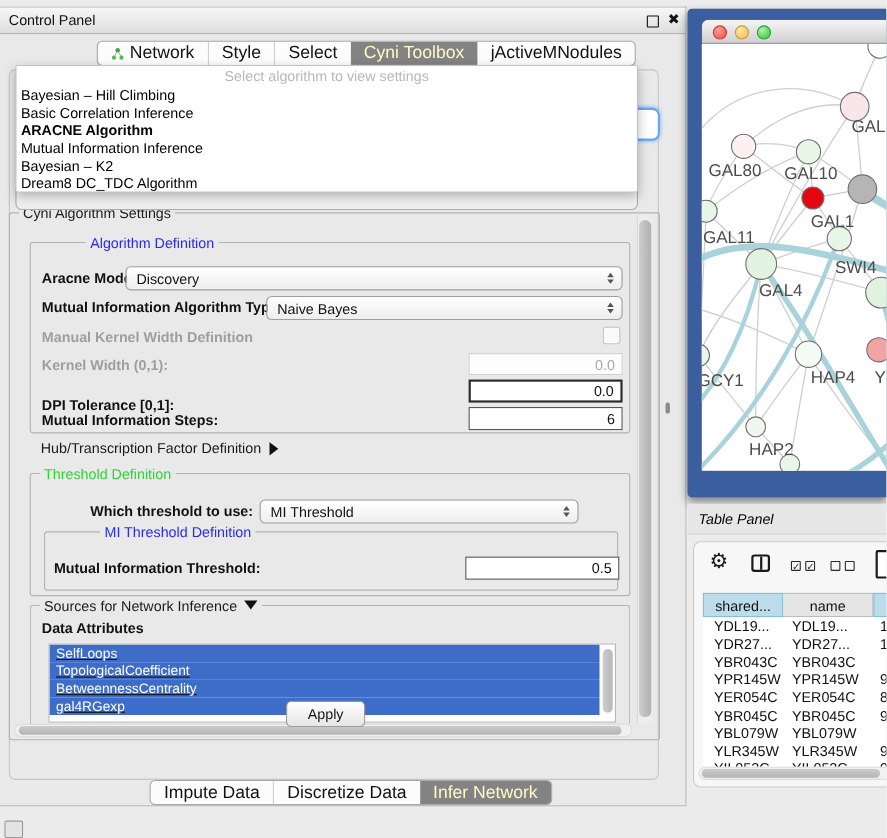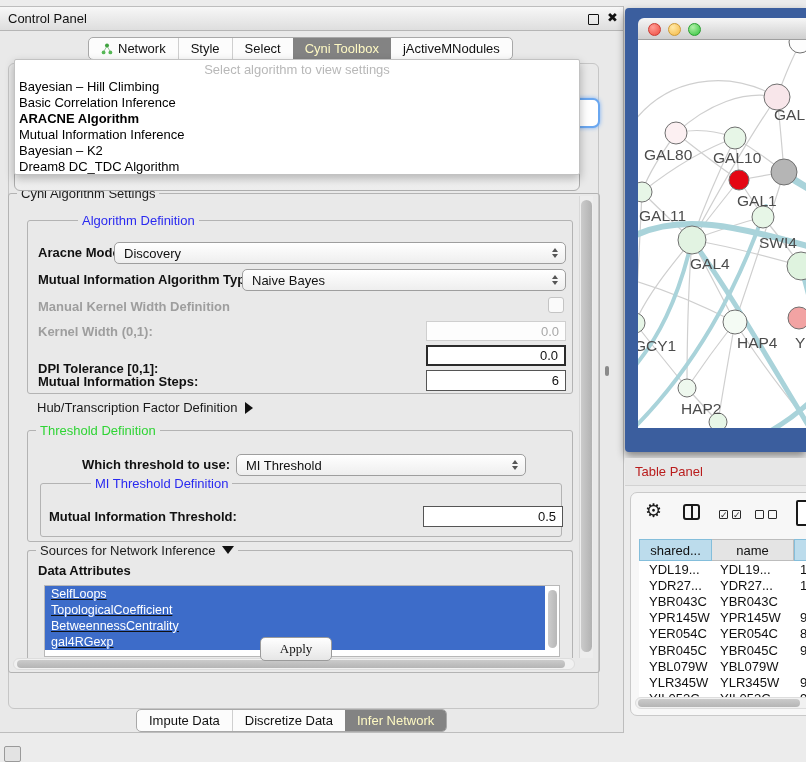--- a/index.html
+++ b/index.html
@@ -12,21 +12,21 @@
       border:1px solid #bdbdbd;border-left:none;box-sizing:border-box;}
   .cp-titlebar{position:absolute;left:0;top:0;width:100%;height:24px;
       background:linear-gradient(#f7f7f7,#dedede);border-bottom:1px solid #b5b5b5;box-sizing:border-box;}
   .cp-title{position:absolute;left:8px;top:4px;font-size:13px;color:#111;}
   .float-btn{position:absolute;left:588px;top:7px;width:9px;height:9px;border:1.6px solid #111;border-radius:1px;}
   .close-btn{position:absolute;left:607px;top:3px;font-size:13px;font-weight:bold;color:#111;}
 
   
   .tabstrip{position:absolute;display:flex;background:#fcfcfc;border:1px solid #a8a8a8;
       border-radius:5px;height:23px;box-sizing:border-box;overflow:hidden;}
-  .tab{display:flex;align-items:center;gap:5px;padding:0 12px;font-size:13px;color:#111;
+  .tab{display:flex;align-items:center;gap:5px;padding:0 12px;font-size:16px;color:#111;
       border-left:1px solid #cfcfcf;white-space:nowrap;}
   .tab:first-child{border-left:none;}
   .tab.selected{background:#838383;color:#fef9c3;border-left:none;}
   .tab.selected + .tab{border-left:none;}
 
   .inner-panel{position:absolute;left:8px;top:56px;width:591px;height:646px;
       border:1px solid #c6c6c6;border-radius:6px;background:#e9e9e9;box-sizing:border-box;}
 
   
   .popup{position:absolute;left:14px;top:52px;width:564px;height:114px;background:#fff;
@@ -92,21 +92,21 @@
       background:linear-gradient(#f6f6f6,#cfcfcf);border-bottom:1px solid #9f9f9f;border-radius:6px 0 0 0;box-sizing:border-box;}
   .light{position:absolute;top:4.5px;width:13px;height:13px;border-radius:50%;box-sizing:border-box;}
   .light.red{left:10px;background:radial-gradient(circle at 35% 30%,#ff9d95,#ee4b40);border:1px solid #ca3a32;}
   .light.yellow{left:30px;background:radial-gradient(circle at 35% 30%,#ffe9a8,#f4b844);border:1px solid #cd9a36;}
   .light.green{left:50px;background:radial-gradient(circle at 35% 30%,#b2f0a8,#2fc33b;);background:radial-gradient(circle at 35% 30%,#b2f0a8,#2fc33b);border:1px solid #2a9e31;}
   .net-canvas{position:absolute;left:0;top:22px;width:200px;height:388px;background:#fff;}
 
   
   .tp-header{position:absolute;left:625px;top:458px;width:181px;height:28px;background:#e7e7e7;
       border-bottom:1px solid #d2d2d2;box-sizing:border-box;}
-  .tp-title{position:absolute;left:10px;top:6px;font-size:13px;color:#b91c1c;}
+  .tp-title{position:absolute;left:10px;top:6px;font-size:13px;color:#000000;font-style:italic;}
   .tbl-container{position:absolute;left:630px;top:492px;width:200px;height:224px;background:#f7f7f7;
       border:1px solid #c9c9c9;border-radius:7px;box-sizing:border-box;}
   .gear{position:absolute;left:14px;top:6px;font-size:19px;color:#1a1a1a;}
   .col-icon{position:absolute;left:52px;top:11px;width:17px;height:16px;border:2px solid #1a1a1a;border-radius:3px;box-sizing:border-box;}
   .col-icon::after{content:"";position:absolute;left:50%;top:0;width:2px;height:100%;background:#1a1a1a;transform:translateX(-50%);}
   .cb-pair{position:absolute;top:17px;display:flex;gap:4px;}
   .cb{width:9px;height:9px;border:1.4px solid #2a2a2a;border-radius:1px;font-size:9px;line-height:8px;
       font-weight:bold;color:#2a2a2a;text-align:center;box-sizing:border-box;}
   .doc-icon{position:absolute;left:165px;top:7px;width:18px;height:22px;border:2px solid #1a1a1a;border-radius:2px;background:#fff;}
   .tbl-head{position:absolute;left:8px;top:46px;display:flex;height:22px;}
@@ -259,21 +259,21 @@
 
         <div class="attr-item sel">SelfLoops</div>
             <div class="attr-item sel">TopologicalCoefficient</div>
             <div class="attr-item sel">BetweennessCentrality</div>
             <div class="attr-item sel">gal4RGexp</div>
             <div class="attr-vthumb"></div>
           </div>
       </div>
     </div>
 
-    <div class="apply-btn" style="left:260px;top:630px;font-family:Liberation Serif, serif;">
+    <div class="apply-btn" style="left:260px;top:630px;">
       <span>Apply</span>
     </div>
 
     <div class="tabstrip" id="bottom-tabs" style="left:136px;top:702px;">
         <div class="tab">
           <span>Impute Data</span>
         </div>
         <div class="tab">
           <span>Discretize Data</span>
         </div>

